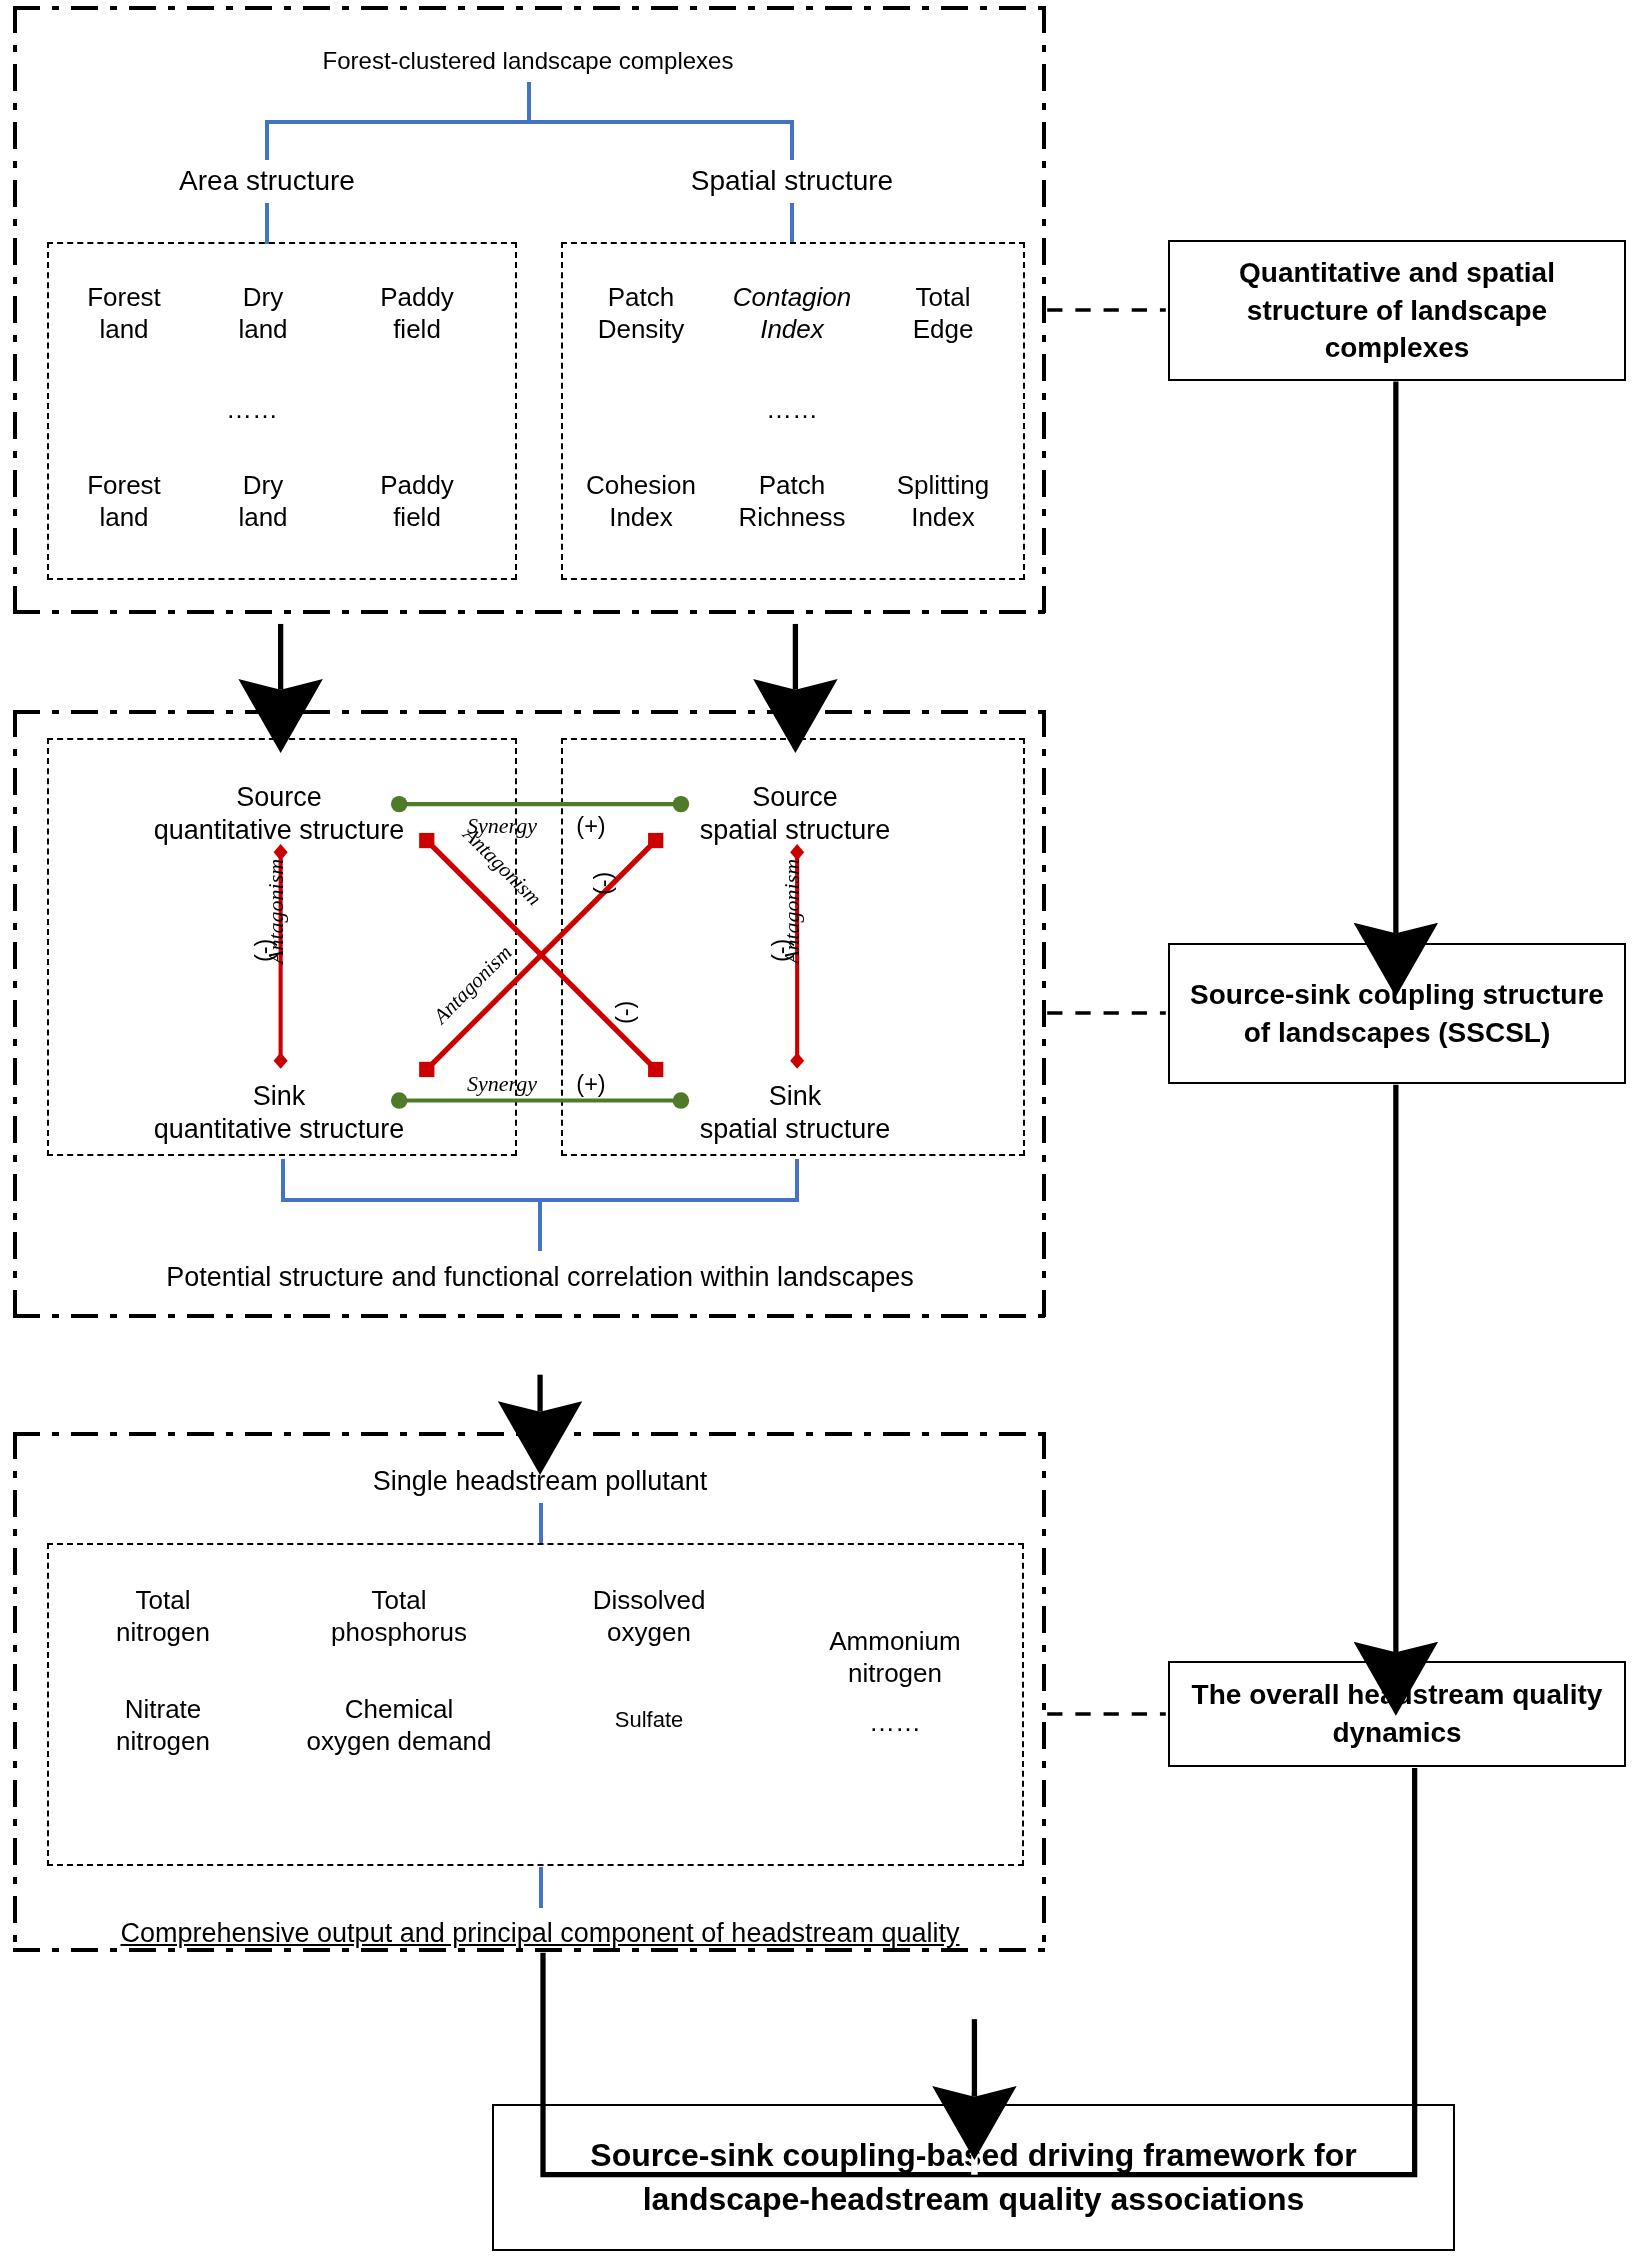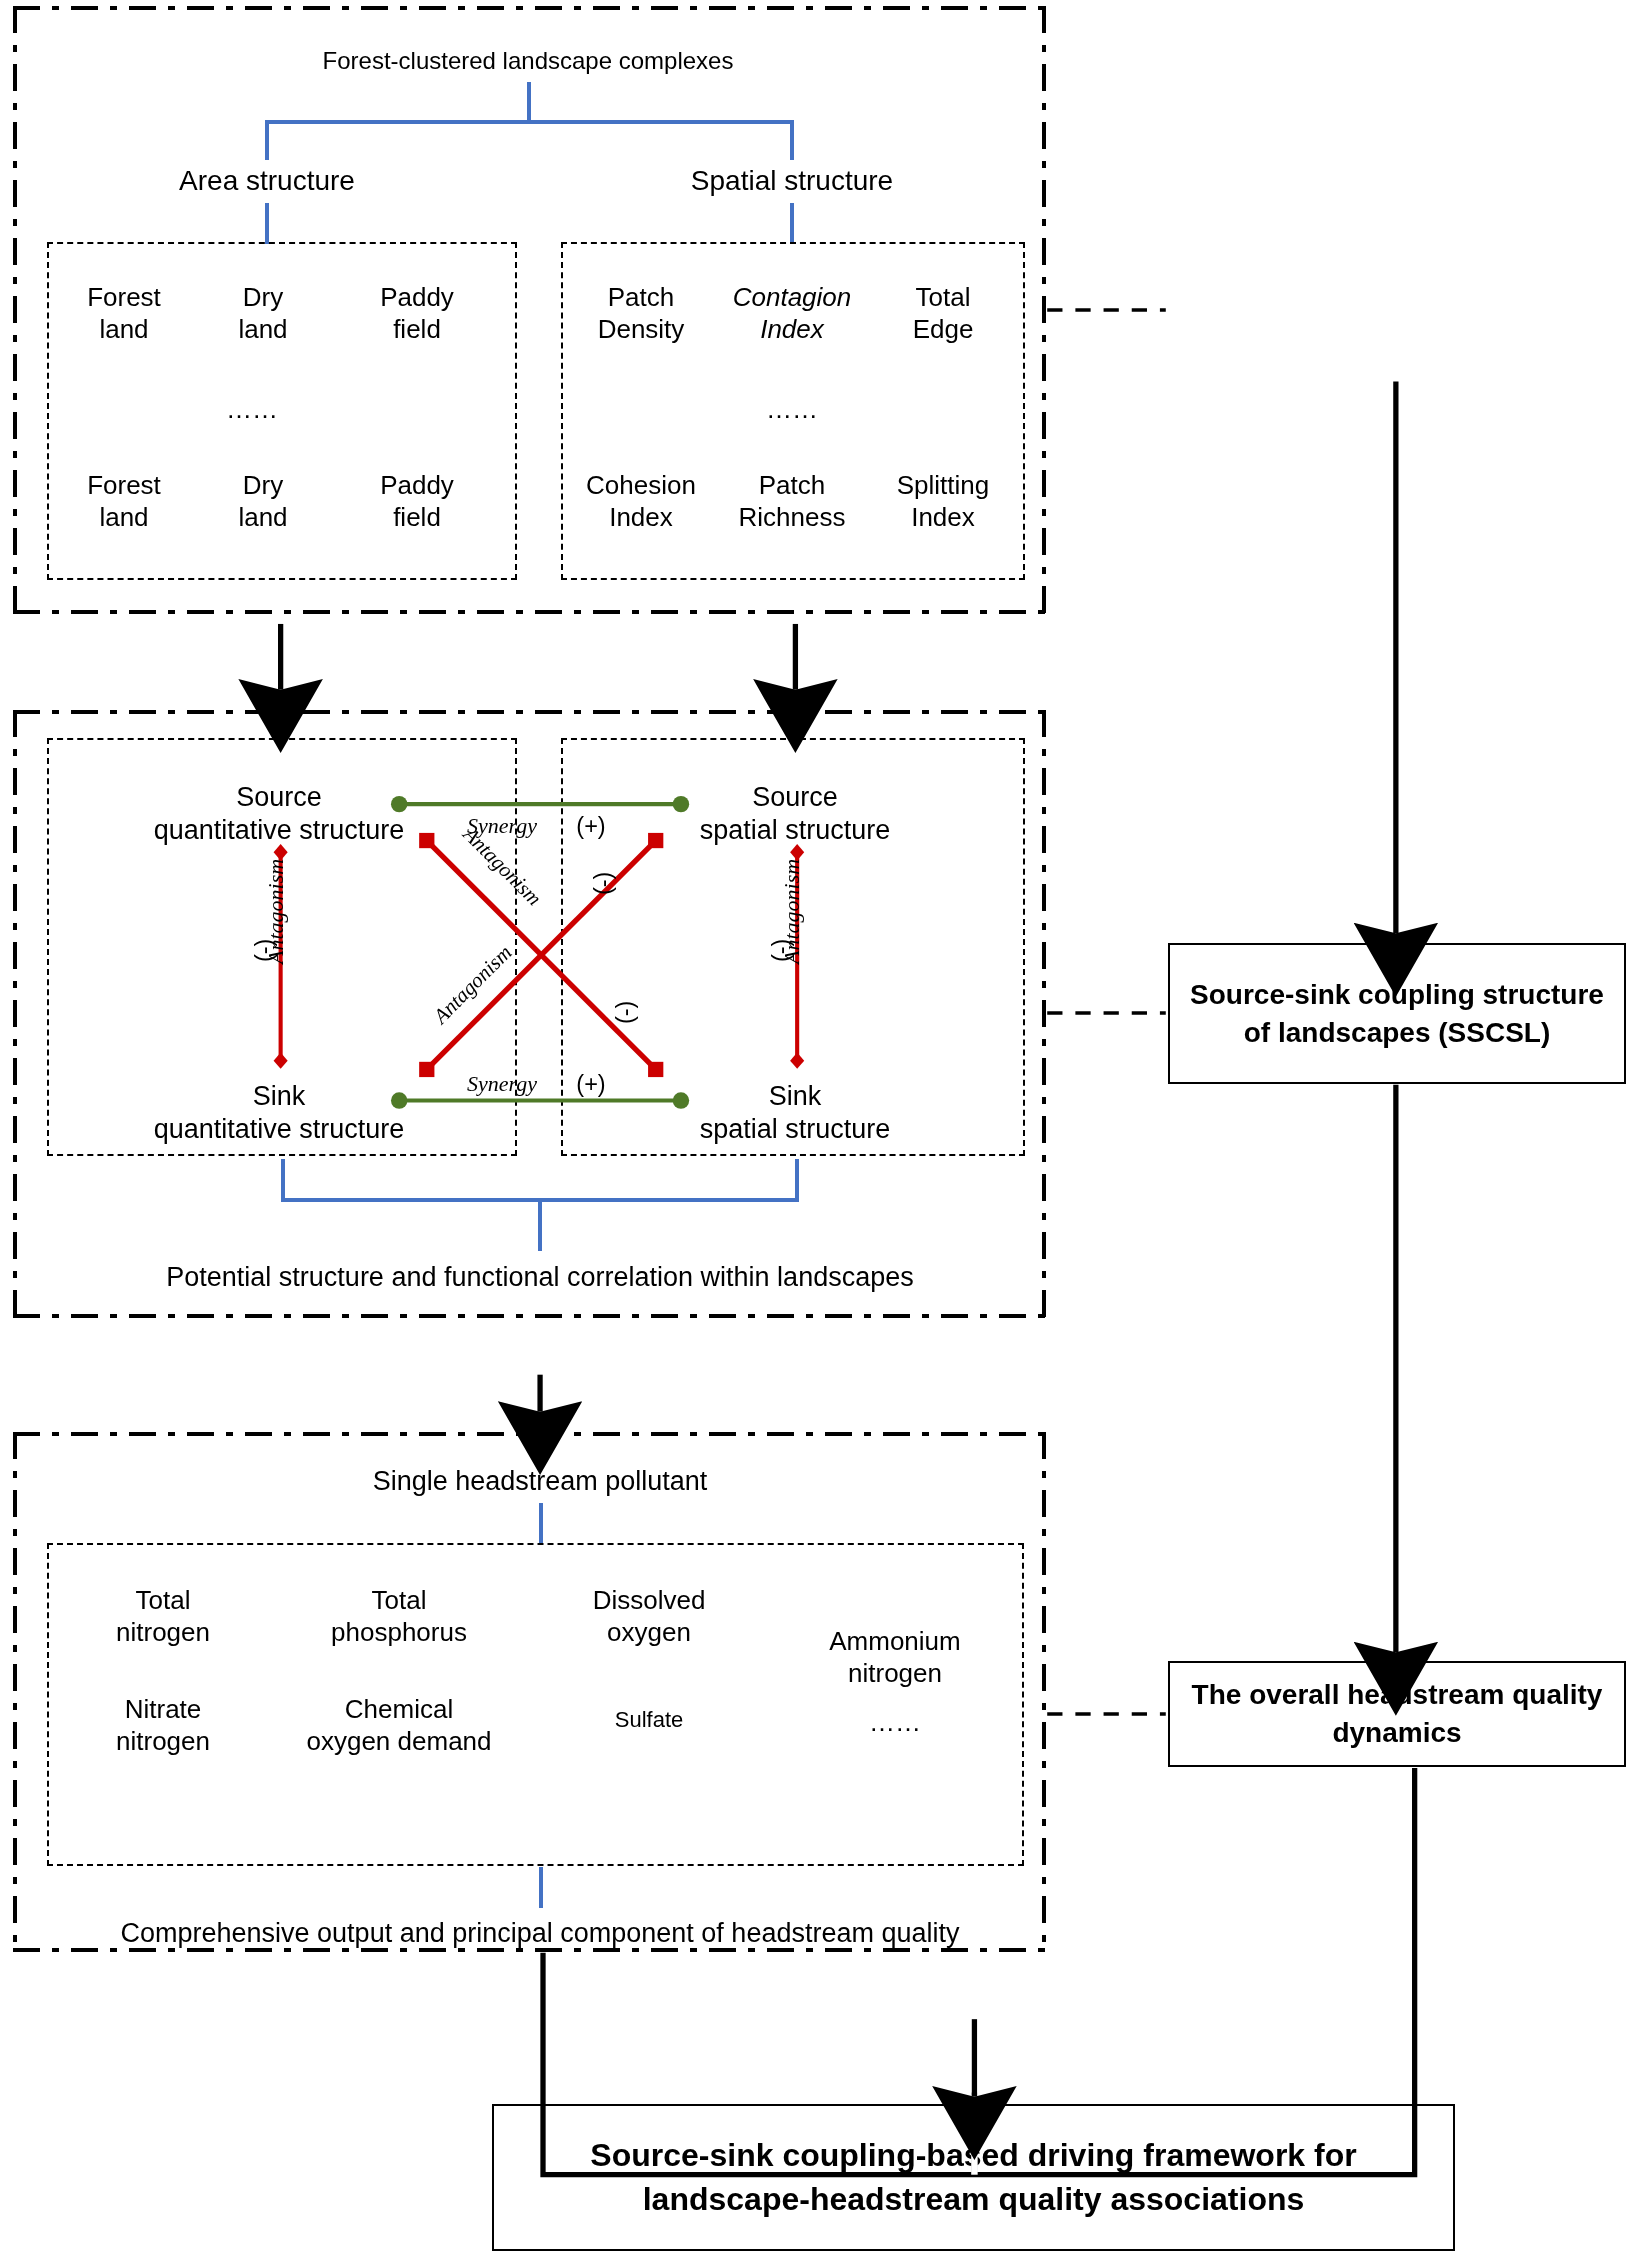--- a/index.html
+++ b/index.html
@@ -197,22 +197,25 @@
 nitrogen</div>
 
   <div class="txt ctr" style="left:163px;top:1694px;width:211px;font-size:26px;">Nitrate
 nitrogen</div>
   <div class="txt ctr" style="left:399px;top:1694px;width:276px;font-size:26px;">Chemical
 oxygen demand</div>
   <div class="txt ctr" style="left:649px;top:1707px;width:223px;font-size:22px;">Sulfate</div>
   <div class="txt ctr" style="left:895px;top:1707px;width:223px;font-size:26px;">……</div>
 
   <div class="blue" style="left:539px;top:1867px;width:3.5px;height:41px;"></div>
-  <div class="txt ctr" style="left:540px;top:1917px;width:1027px;font-size:27px;">Comprehensive output and principal component of headstream quality</div>
-
+  <div class="txt ctr" style="left:540px;top:1917px;width:1027px;font-size:27px;text-decoration:underline;">Comprehensive output and principal component of headstream quality</div>
+
+  <div class="solid-box" style="left:1168px;top:240px;width:458px;height:141px;padding:0 19px;font-size:28px;">
+    <span>Quantitative and spatial structure of landscape complexes</span>
+  </div>
   <div class="solid-box" style="left:1168px;top:943px;width:458px;height:141px;padding:0 19px;font-size:28px;">
     <span>Source-sink coupling structure of landscapes (SSCSL)</span>
   </div>
   <div class="solid-box" style="left:1168px;top:1661px;width:458px;height:106px;padding:0 19px;font-size:28px;">
     <span>The overall headstream quality dynamics</span>
   </div>
 
   <div class="solid-box" style="left:492px;top:2104px;width:963px;height:147px;padding:0 23.5px;font-size:32px;">
     <span>Source-sink coupling-based driving framework for landscape-headstream quality associations</span>
   </div>

